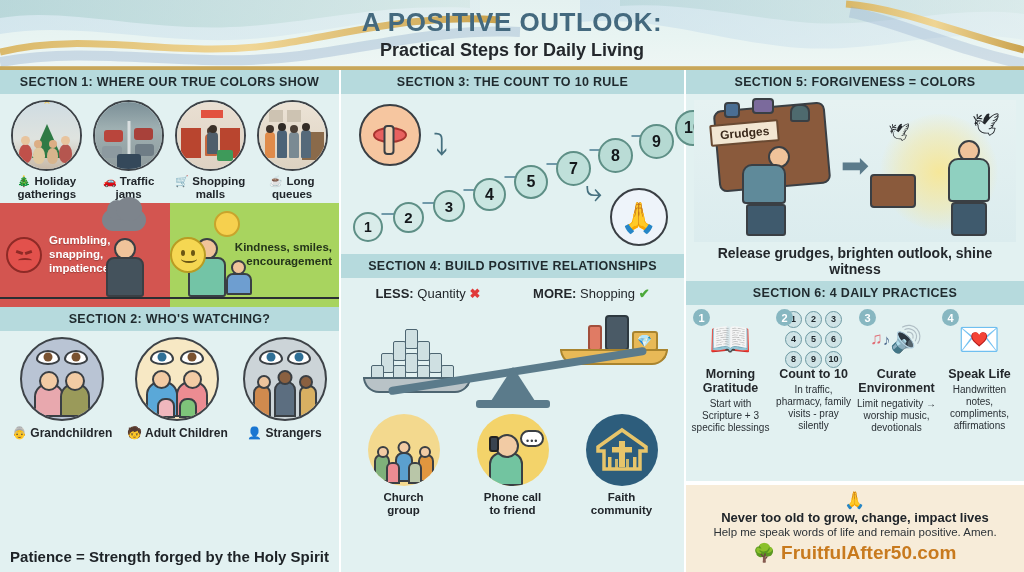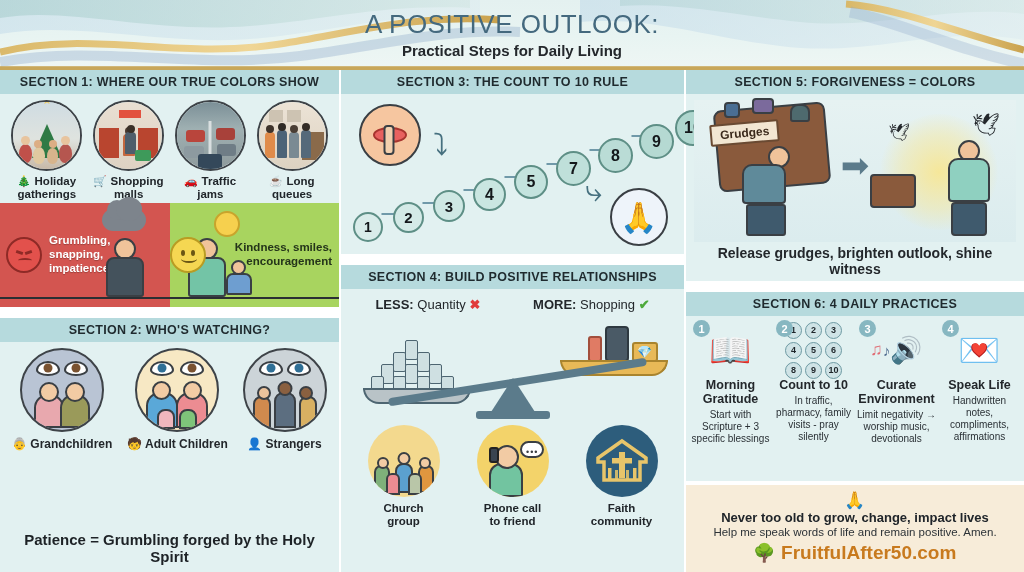--- a/index.html
+++ b/index.html
@@ -16,35 +16,35 @@
     position:relative; height:70px; flex:0 0 70px; overflow:hidden;
     background:linear-gradient(180deg,#e4f1f0 0%,#e8f4f2 55%,#eef6f4 100%);
     border-bottom:3px solid #c8a75a;
   }
   .hdr .wash { position:absolute; inset:0; pointer-events:none; }
   .hdr-titles {
     position:relative; z-index:5; height:100%;
     display:flex; flex-direction:column; align-items:center; justify-content:center; gap:2px;
   }
   .hdr-title {
-    font-size:26px; font-weight:normal; letter-spacing:.5px; color:#44697e;
-  }
-  .hdr-sub { font-size:15px; font-weight:bold; color:#24282c; }
+    font-size:26px; font-weight:bold; letter-spacing:.5px; color:#44697e;
+  }
+  .hdr-sub { font-size:18px; font-weight:bold; color:#24282c; }
 
   
   .grid {
     flex:1; display:grid;
     grid-template-columns:341px 345px 338px;
     gap:0; background:#ffffff;
   }
   .col { display:flex; flex-direction:column; border-right:2px solid #ffffff; min-width:0; }
   .col:last-child { border-right:none; }
 
   .panel { background:#e2f1f1; display:flex; flex-direction:column; min-height:0; }
-  .panel + .panel { margin-top:11px; }
+  .panel + .panel { margin-top:0; }
   .sec-head {
     background:#b6dadd; color:#1f2a2e;
     font-size:12.5px; font-weight:bold; letter-spacing:.3px;
     text-align:center; padding:5px 4px 5px; white-space:nowrap;
   }
   .panel-body { flex:1; padding:6px 8px 7px; display:flex; flex-direction:column; min-height:0; }
 
   
   .circ {
     border-radius:50%; border:2.5px solid #3e4348; overflow:hidden; position:relative;
@@ -257,53 +257,53 @@
               </div>
               <div class="cap">
                 <span class="ico">🎄</span>
                 <span>Holiday</span><br>
                 <span>gatherings</span>
               </div>
             </div>
 
             <div class="s1-item">
               <div class="circ">
+                <div class="scene sc-traffic">
+                  <div class="lane"></div>
+                  <div class="car" style="left:9px;top:28px;width:19px;height:12px;background:#b9453c;"></div>
+                  <div class="car" style="left:7px;top:44px;width:20px;height:12px;background:#8d9aa0;"></div>
+                  <div class="car" style="right:9px;top:26px;width:19px;height:12px;background:#a8413a;"></div>
+                  <div class="car" style="right:8px;top:42px;width:19px;height:12px;background:#6f7d86;"></div>
+                  <div class="car" style="left:50%;top:52px;transform:translateX(-50%);width:24px;height:15px;background:#34485a;"></div>
+                </div>
+              </div>
+              <div class="cap">
+                <span class="ico">🚗</span>
+                <span>Traffic</span><br>
+                <span>jams</span>
+              </div>
+            </div>
+
+            <div class="s1-item">
+              <div class="circ">
                 <div class="scene sc-mall">
                   <div class="shelf" style="left:4px;top:26px;width:20px;height:30px;"></div>
                   <div class="shelf" style="right:4px;top:26px;width:20px;height:30px;"></div>
                   <div class="shelf" style="left:24px;top:8px;width:22px;height:8px;background:#e2513f;"></div>
                   <div class="pers" style="left:28px;top:32px;width:12px;height:22px;background:#c4683f;"></div>
                   <div class="headd" style="left:30px;top:25px;width:8px;height:8px;background:#4a3a30;"></div>
                   <div class="pers" style="right:26px;top:30px;width:11px;height:22px;background:#4f5e6b;"></div>
                   <div class="headd" style="right:27px;top:23px;width:8px;height:8px;background:#3a3028;"></div>
                   <div class="blob" style="left:40px;bottom:8px;width:16px;height:11px;background:#3e9a5a;border-radius:2px;"></div>
                 </div>
               </div>
               <div class="cap">
                 <span class="ico">🛒</span>
                 <span>Shopping</span><br>
                 <span>malls</span>
-              </div>
-            </div>
-
-            <div class="s1-item">
-              <div class="circ">
-                <div class="scene sc-traffic">
-                  <div class="lane"></div>
-                  <div class="car" style="left:9px;top:28px;width:19px;height:12px;background:#b9453c;"></div>
-                  <div class="car" style="left:7px;top:44px;width:20px;height:12px;background:#8d9aa0;"></div>
-                  <div class="car" style="right:9px;top:26px;width:19px;height:12px;background:#a8413a;"></div>
-                  <div class="car" style="right:8px;top:42px;width:19px;height:12px;background:#6f7d86;"></div>
-                  <div class="car" style="left:50%;top:52px;transform:translateX(-50%);width:24px;height:15px;background:#34485a;"></div>
-                </div>
-              </div>
-              <div class="cap">
-                <span class="ico">🚗</span>
-                <span>Traffic</span><br>
-                <span>jams</span>
               </div>
             </div>
 
             <div class="s1-item">
               <div class="circ">
                 <div class="scene sc-queue">
                   <div class="shelf" style="left:10px;top:8px;width:14px;height:12px;background:#cdc3b2;"></div>
                   <div class="shelf" style="left:28px;top:8px;width:14px;height:12px;background:#cdc3b2;"></div>
                   <div class="shelf" style="right:2px;top:30px;width:22px;height:28px;background:#8a6a4a;"></div>
                   <div class="pers" style="left:6px;top:30px;width:10px;height:26px;background:#e08b4a;"></div>
@@ -429,21 +429,21 @@
                 <div style="position:absolute;left:50%;transform:translateX(-50%);bottom:34px;width:15px;height:15px;border-radius:50%;background:#8a6040;border:2px solid #3a3f44;"></div>
                 <div style="position:absolute;right:12px;bottom:30px;width:14px;height:14px;border-radius:50%;background:#8a6040;border:2px solid #3a3f44;"></div>
               </div>
               <div class="s2-cap">
                 <span>👤</span>
                 <span>Strangers</span>
               </div>
             </div>
 
           </div>
-          <div class="s2-foot">Patience = Grumbling forged by the Holy Spirit</div>
+          <div class="s2-foot">Patience = Strength forged by the Holy Spirit</div>
         </div>
       </div>
     </div>
 
     <div class="col">
 
       <div class="panel">
         <div class="sec-head">SECTION 3: THE COUNT TO 10 RULE</div>
         <div class="panel-body" style="padding-bottom:4px;">
           <div class="s3-stage">

